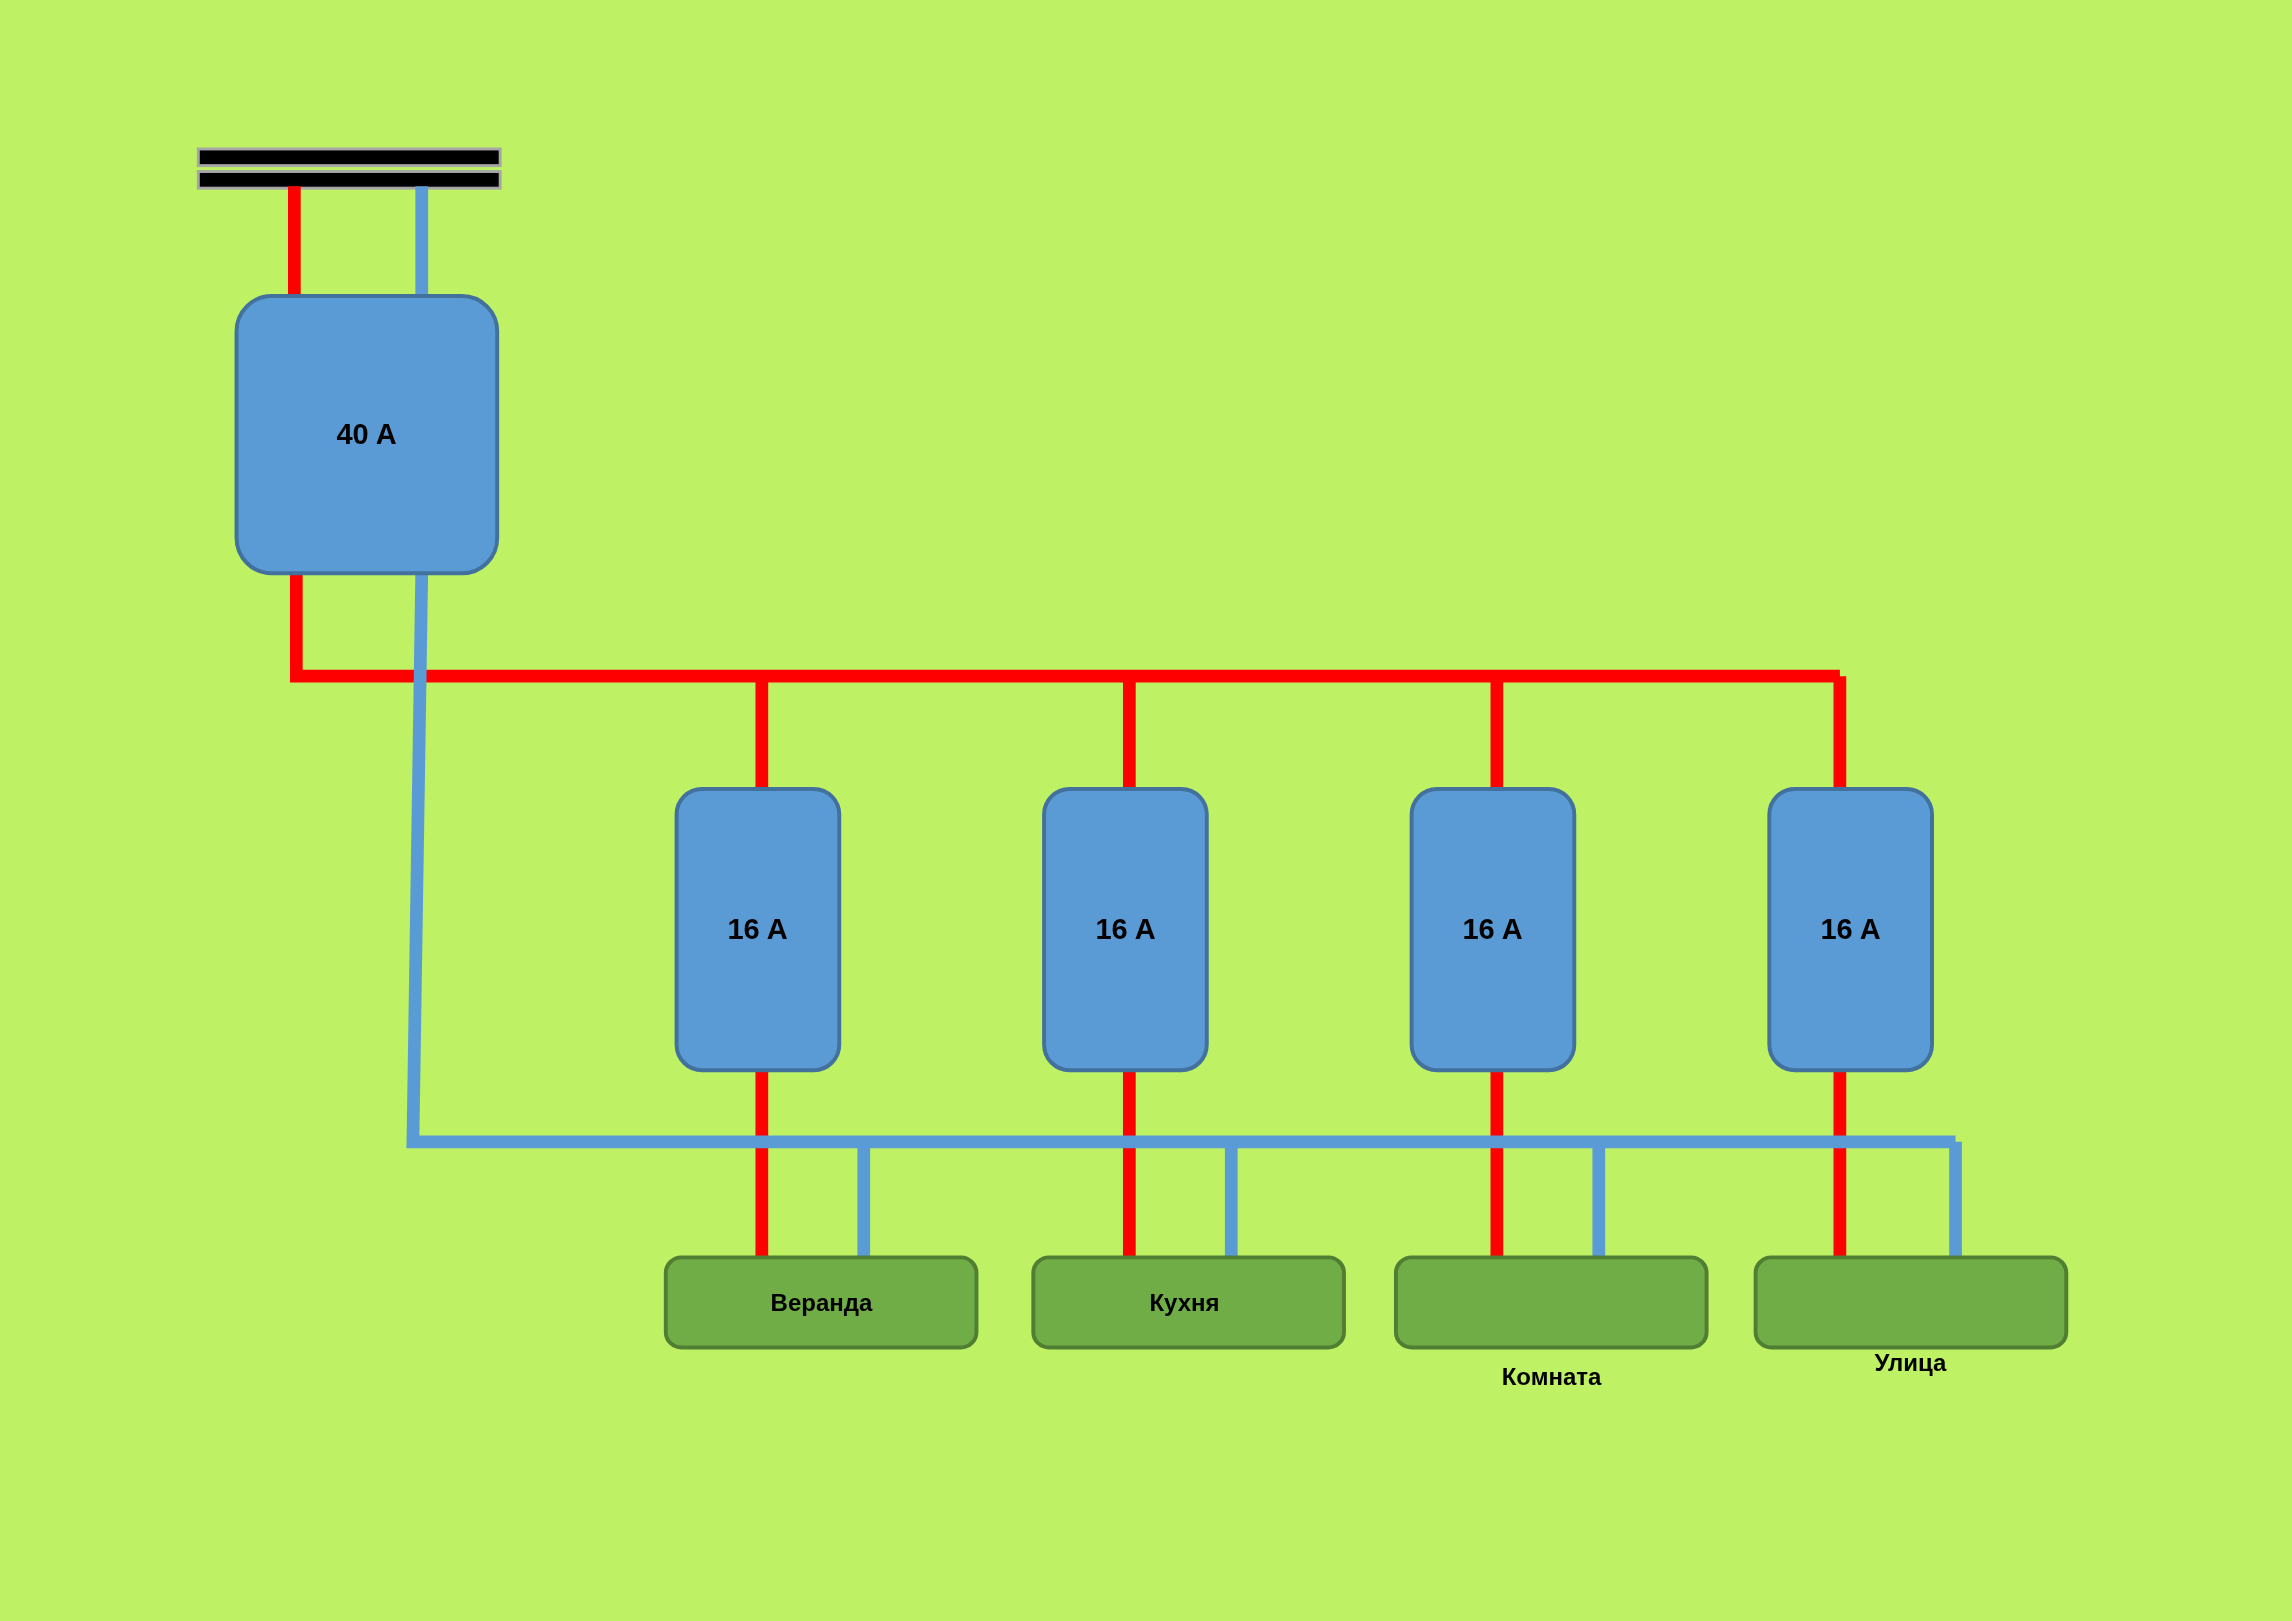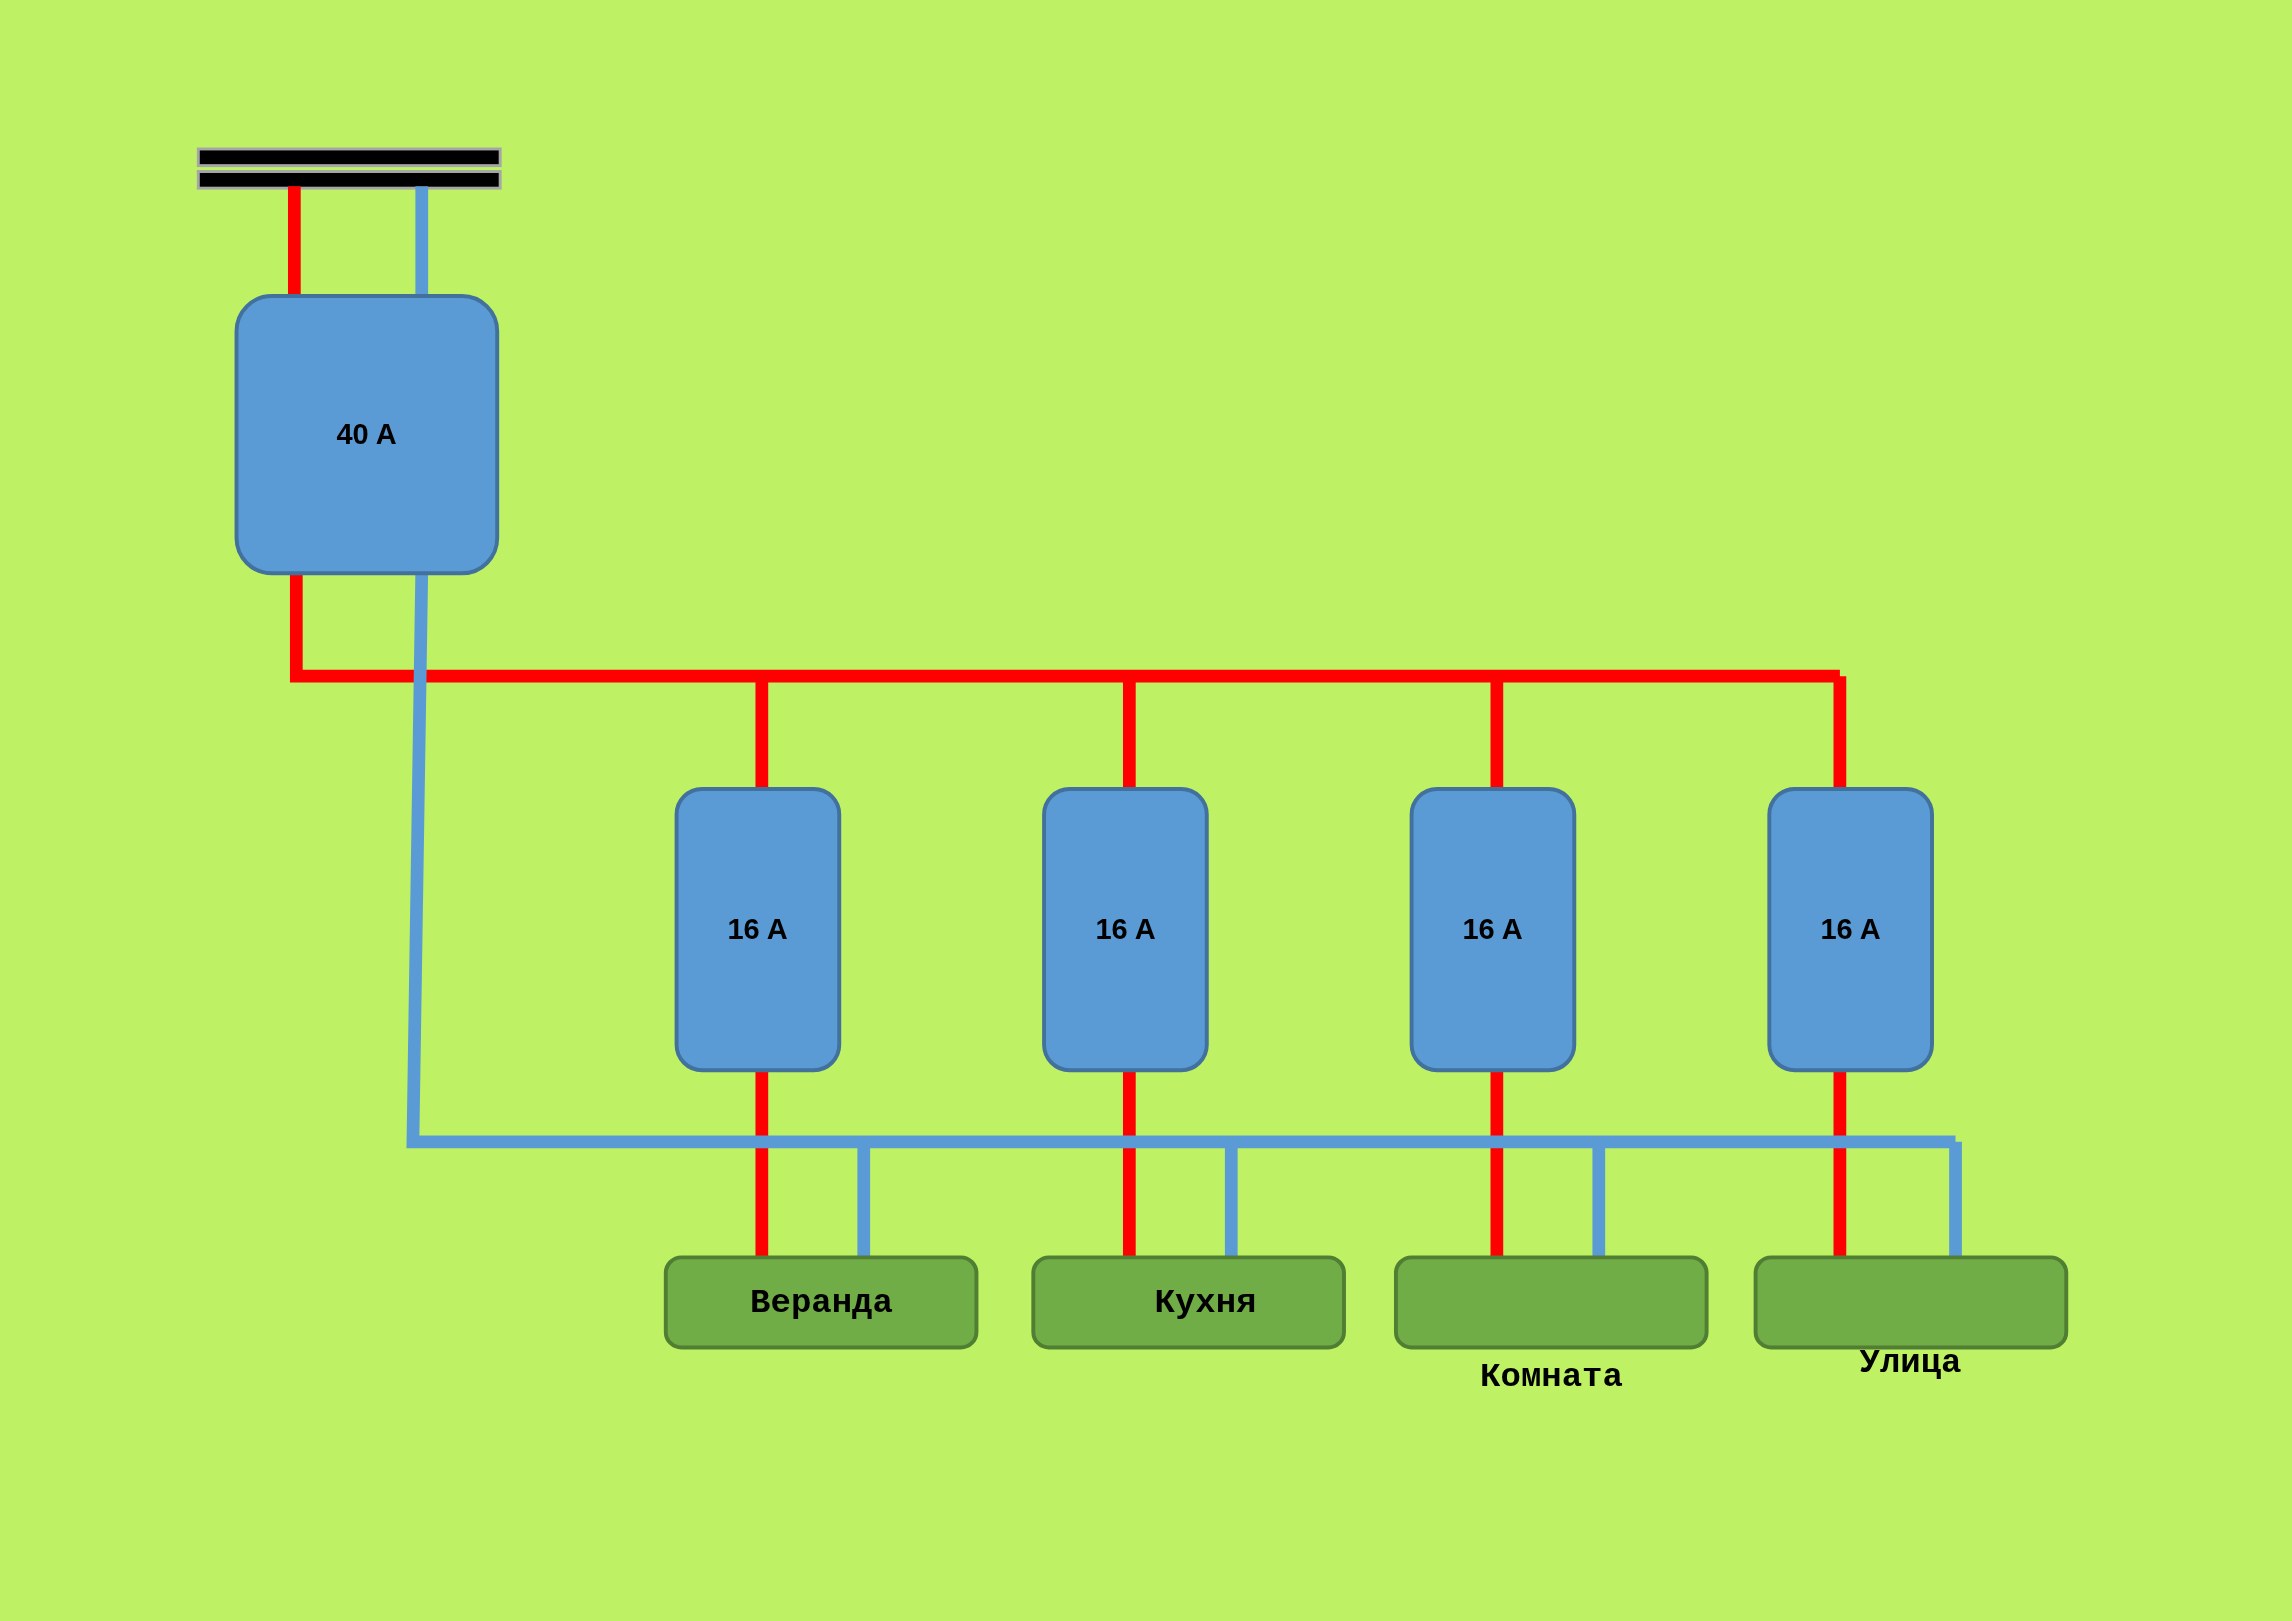--- a/index.html
+++ b/index.html
@@ -32,22 +32,21 @@
     justify-content: center;
     font-weight: bold;
     color: #000000;
     pointer-events: none;
     white-space: nowrap;
   }
   .breaker-label {
     font-size: 29px;
   }
   .load-label {
-    font-size: 34px;
-    font-family: Liberation Mono, monospace;
+    font-size: 24px;
   }
 </style>
 </head>
 <body>
 
 <div id="canvas">
 
   <svg viewBox="0 0 2339 1654" xmlns="http://www.w3.org/2000/svg">
 
     <g>
@@ -117,18 +116,18 @@
   </svg>
 
   <div class="node-label breaker-label" style="left:236px; top:296px; width:261px; height:277px;">40 A</div>
 
   <div class="node-label breaker-label" style="left:676px; top:789px; width:163px; height:281px;">16 A</div>
   <div class="node-label breaker-label" style="left:1044px; top:789px; width:163px; height:281px;">16 A</div>
   <div class="node-label breaker-label" style="left:1411px; top:789px; width:163px; height:281px;">16 A</div>
   <div class="node-label breaker-label" style="left:1769px; top:789px; width:163px; height:281px;">16 A</div>
 
   <div class="node-label load-label" style="left:666px; top:1258px; width:311px; height:90px;">Веранда</div>
-  <div class="node-label load-label" style="left:1033px; top:1258px; width:311px; height:90px;padding-left:17px;">Кухня</div>
+  <div class="node-label load-label" style="left:1012px; top:1258px; width:311px; height:90px;padding-left:17px;">Кухня</div>
   <div class="node-label load-label" style="left:1396px; top:1332px; width:311px; height:90px;">Комната</div>
   <div class="node-label load-label" style="left:1755px; top:1318px; width:311px; height:90px;">Улица</div>
 
 </div>
 
 
 </body></html>

